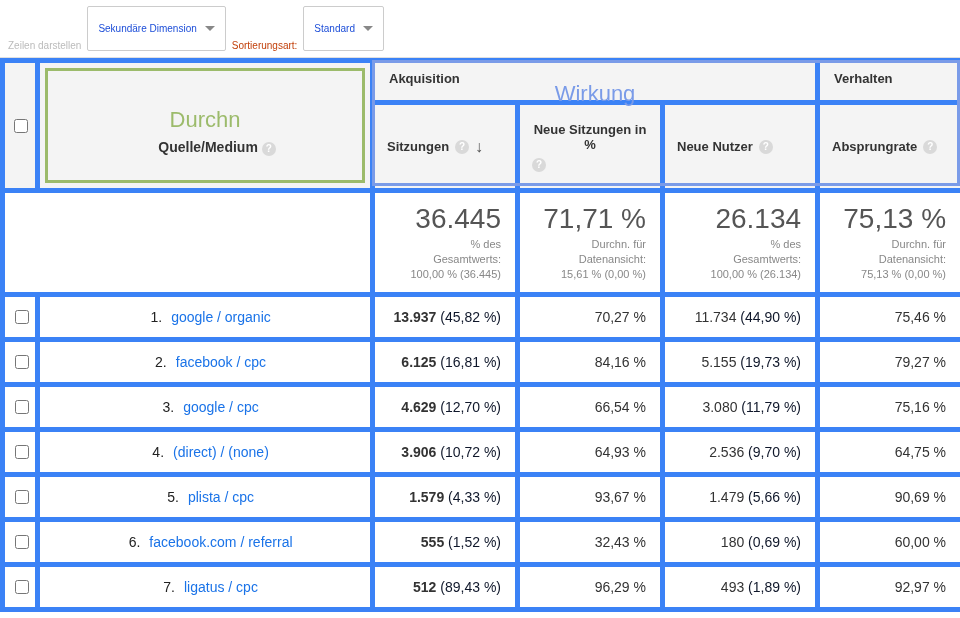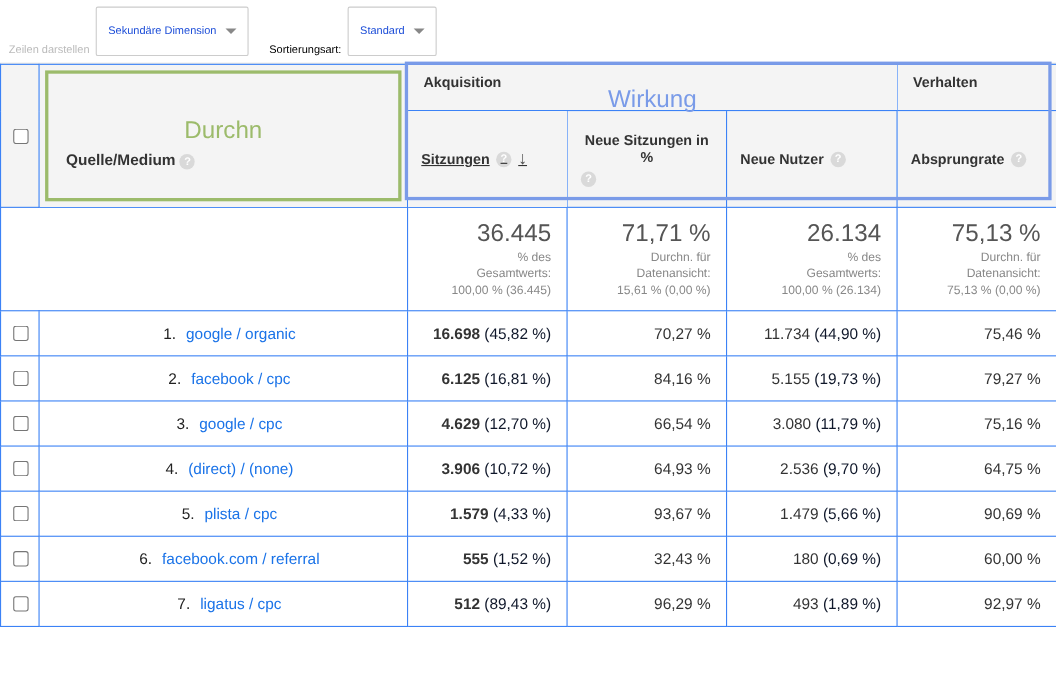--- a/index.html
+++ b/index.html
@@ -15,21 +15,21 @@
   .toolbar {
     display: flex;
     align-items: flex-end;
     gap: 6px;
     padding: 6px 8px;
     border-bottom: 1px solid #e0e0e0;
     font-size: 10px;
     color: #555;
   }
   .toolbar .plain { color: #bbb; }
-  .toolbar .label { color: #000000; margin-left: 13px; }
+  .toolbar .label { color: #c2410c; }
   .dd {
     display: inline-flex;
     align-items: center;
     gap: 8px;
     border: 1px solid #ccc;
     border-radius: 2px;
     padding: 16px 10px;
     background: #fff;
     cursor: pointer;
     color: #1d4ed8;
@@ -39,21 +39,21 @@
     border-left: 5px solid transparent;
     border-right: 5px solid transparent;
     border-top: 5px solid #888;
   }
   table {
     border-collapse: collapse;
     width: 100%;
     table-layout: fixed;
   }
   th, td {
-    border: 1px solid #3b82f6;
+    border: 5px solid #3b82f6;
     padding: 0;
   }
   .hdr-row1 th, .hdr-row2 th {
     background: #f4f4f4;
     font-weight: 600;
     color: #333;
   }
   .dim-th {
     position: relative;
     vertical-align: middle;
@@ -69,21 +69,21 @@
   }
   .annot-title {
     text-align: center;
     font-size: 22px;
     font-weight: 400;
     padding: 12px 0 4px 0;
   }
   .annot-title.green { color: #9cbb6b; }
   .annot-title.blue { color: #7a9be8; position: absolute; top: 6px; left: 0; right: 0; }
   .dim-label {
-    text-align: left;
+    text-align: center;
     font-size: 14px;
     font-weight: 700;
     padding: 2px 0 0 24px;
   }
   .grp-th {
     text-align: left;
     font-size: 13px;
     font-weight: 700;
     padding: 8px 10px 8px 14px;
     height: 42px;
@@ -111,21 +111,21 @@
     font-weight: 700;
   }
   .sort-arrow { font-size: 16px; color: #555; }
   .sum-row td {
     background: #fff;
     text-align: right;
     padding: 10px 14px 10px 8px;
     vertical-align: top;
   }
   .sum-row .dim-cell { background: #fff; height: 90px; }
-  .big { font-size: 22px; color: #555; display: block; margin-bottom: 2px; }
+  .big { font-size: 28px; color: #555; display: block; margin-bottom: 2px; }
   .sub { font-size: 11px; color: #888; line-height: 1.35; display: block; }
   .data-row td {
     padding: 12px 14px 12px 8px;
     text-align: right;
     vertical-align: middle;
     font-size: 14px;
   }
   .data-row td.chk-cell, .sum-row td.chk-cell { text-align: center; padding: 8px 6px; }
   .data-row td.dim-cell {
     text-align: center;
@@ -187,21 +187,21 @@
       </th>
       <th class="grp-th metrics-wrap" colspan="3">
         <span>Akquisition</span>
         <div class="annot-title blue">Wirkung</div>
       </th>
       <th class="grp-th">
         <span>Verhalten</span>
       </th>
     </tr>
     <tr class="hdr-row2">
-      <th class="met-th" style="position:relative;text-decoration:underline;">
+      <th class="met-th" style="position:relative;">
         <div class="metrics-annot" style="left:-3px; top:-45px; right:auto; width:588px; height:126px;"></div>
         <div class="met-inner">
           <span>Sitzungen</span>
           <span class="help">?</span>
           <span class="sort-arrow">↓</span>
         </div>
       </th>
       <th class="met-th" style="text-align:center;">
         <div class="met-inner" style="justify-content:space-between;">
           <span style="text-align:center;">Neue Sitzungen in %</span>
@@ -246,21 +246,21 @@
       <td>
         <span class="big">75,13 %</span>
         <span class="sub">Durchn. für</span>
         <span class="sub">Datenansicht:</span>
         <span class="sub">75,13 % (0,00 %)</span>
       </td>
     </tr>
   <tr class="data-row">
         <td class="chk-cell"><input type="checkbox" style=""></td>
         <td class="dim-cell"><span class="idx">1.</span> <span class="link">google / organic</span></td>
-        <td><span class="num-strong">16.698</span> <span class="num-pct">(45,82 %)</span></td>
+        <td><span class="num-strong">13.937</span> <span class="num-pct">(45,82 %)</span></td>
         <td>70,27 %</td>
         <td>11.734 <span class="num-pct">(44,90 %)</span></td>
         <td>75,46 %</td>
       </tr>
       <tr class="data-row">
         <td class="chk-cell"><input type="checkbox" style=""></td>
         <td class="dim-cell"><span class="idx">2.</span> <span class="link">facebook / cpc</span></td>
         <td><span class="num-strong">6.125</span> <span class="num-pct">(16,81 %)</span></td>
         <td>84,16 %</td>
         <td>5.155 <span class="num-pct">(19,73 %)</span></td>

